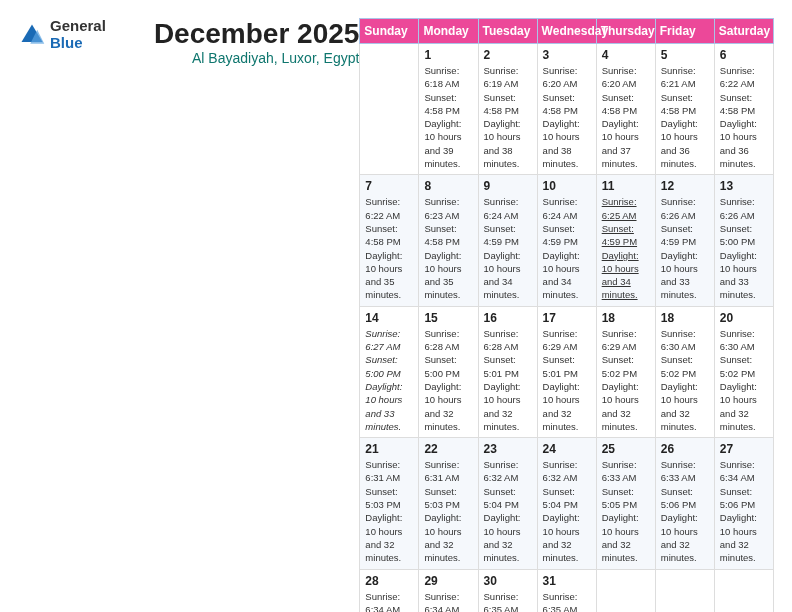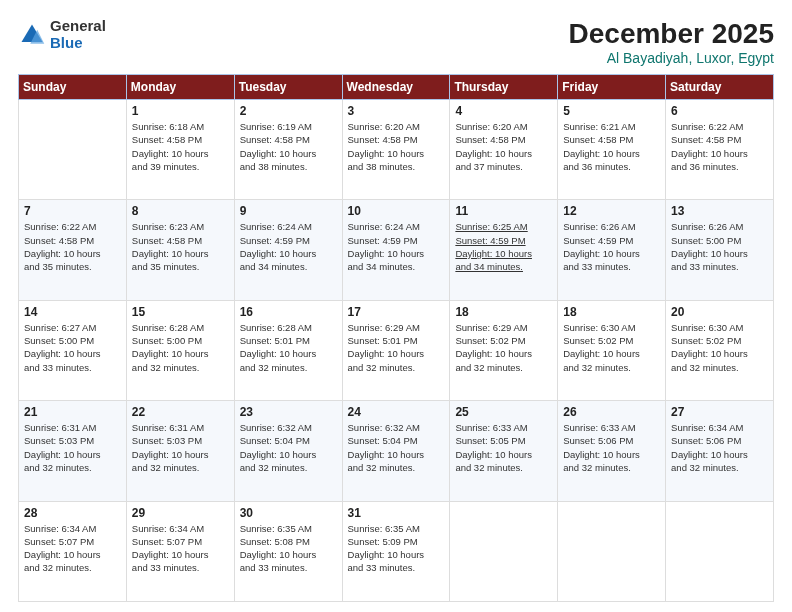--- a/index.html
+++ b/index.html
@@ -8,21 +8,21 @@
       background: #fff;
       width: 792px;
       height: 612px;
       overflow: hidden;
     }
     .page {
       width: 792px;
       height: 612px;
       padding: 18px 18px 10px 18px;
       display: flex;
-      flex-direction: column;
+      flex-direction: row;
     }
     .header {
       display: flex;
       justify-content: space-between;
       align-items: flex-start;
       margin-bottom: 8px;
     }
     .logo {
       display: flex;
       align-items: center;
@@ -92,21 +92,21 @@
       margin-bottom: 2px;
     }
     .day-info {
       font-size: 9.5px;
       color: #333;
       line-height: 1.4;
     }
     .empty { background: #f9f9f9; }
     tr:nth-child(even) td { background: #f5f8fc; }
     tr:nth-child(odd) td { background: #ffffff; }
-    .calendar thead tr th { background: #7f1d1d; }
+    .calendar thead tr th { background: #ec4899; }
   </style>
 </head>
 <body>
 
 <div class="page">
   <div class="header">
     <div class="logo">
       <svg class="logo-icon" viewBox="0 0 32 32">
         <polygon points="16,4 28,24 4,24" fill="#1a6ab5"></polygon>
         <polygon points="22,10 30,26 14,26" fill="#5ba3e0" opacity="0.7"></polygon>
@@ -227,21 +227,21 @@
             <span class="day-num">13</span>
             <div class="day-info" style="white-space: pre-line;">Sunrise: 6:26 AM
 Sunset: 5:00 PM
 Daylight: 10 hours
 and 33 minutes.</div>
           </td>
         </tr>
         <tr>
           <td>
             <span class="day-num">14</span>
-            <div class="day-info" style="white-space: pre-line;">Sunrise: 6:27 AM
+            <div class="day-info" style="white-space: pre-line; font-style: italic;">Sunrise: 6:27 AM
 Sunset: 5:00 PM
 Daylight: 10 hours
 and 33 minutes.</div>
           </td>
           <td>
             <span class="day-num">15</span>
             <div class="day-info" style="white-space: pre-line;">Sunrise: 6:28 AM
 Sunset: 5:00 PM
 Daylight: 10 hours
 and 32 minutes.</div>

